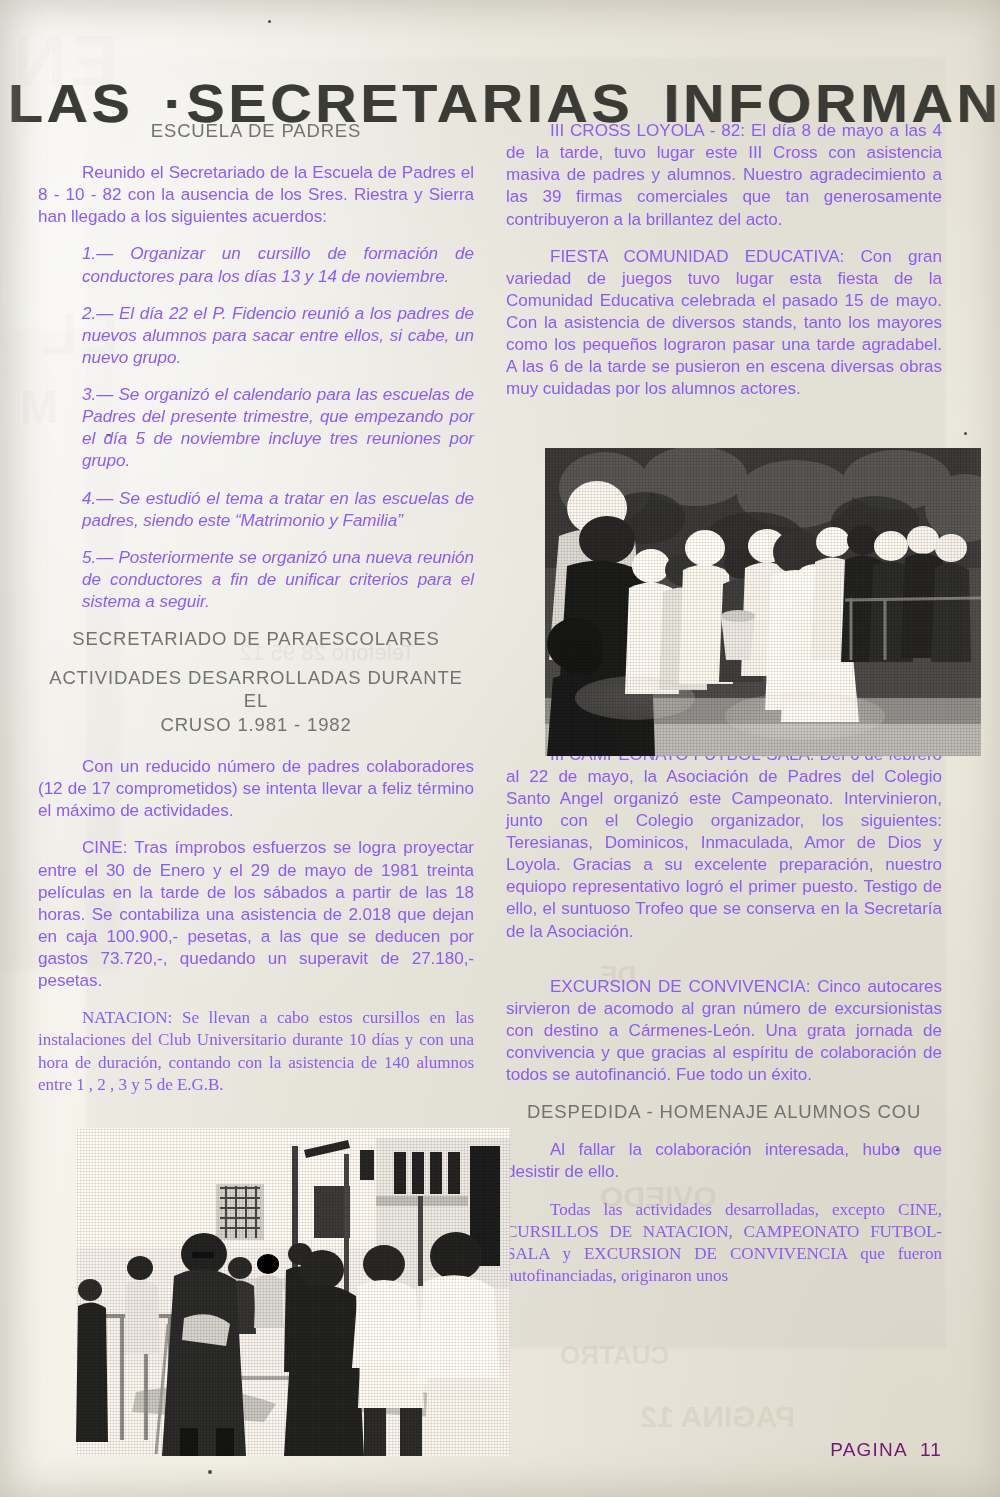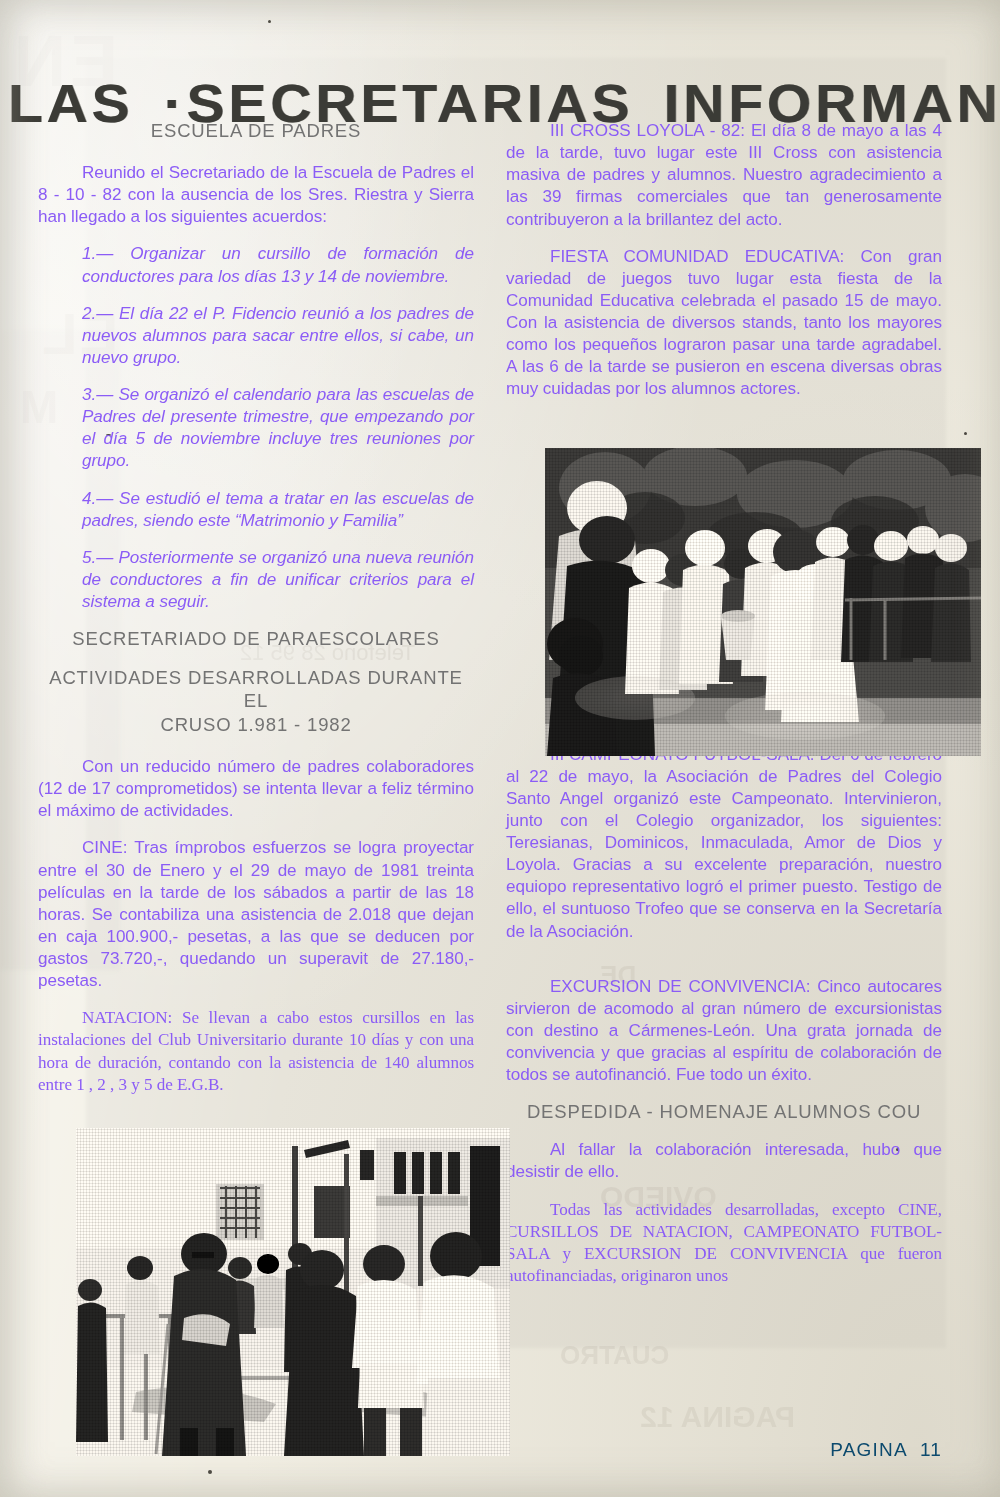--- a/index.html
+++ b/index.html
@@ -178,21 +178,21 @@
     mix-blend-mode: multiply;
   }
 
   
   .footer {
     position: absolute;
     right: 58px;
     bottom: 36px;
     font-size: 19px;
     letter-spacing: 1.2px;
-    color: #0c4a6e;
+    color: #701a75;
     z-index: 5;
   }
   .footer .num { margin-left: 12px; }
 
   .edge-shadow {
     position: absolute;
     inset: 0;
     z-index: 7;
     pointer-events: none;
     box-shadow: inset 0 0 46px rgba(150,145,130,0.35),

